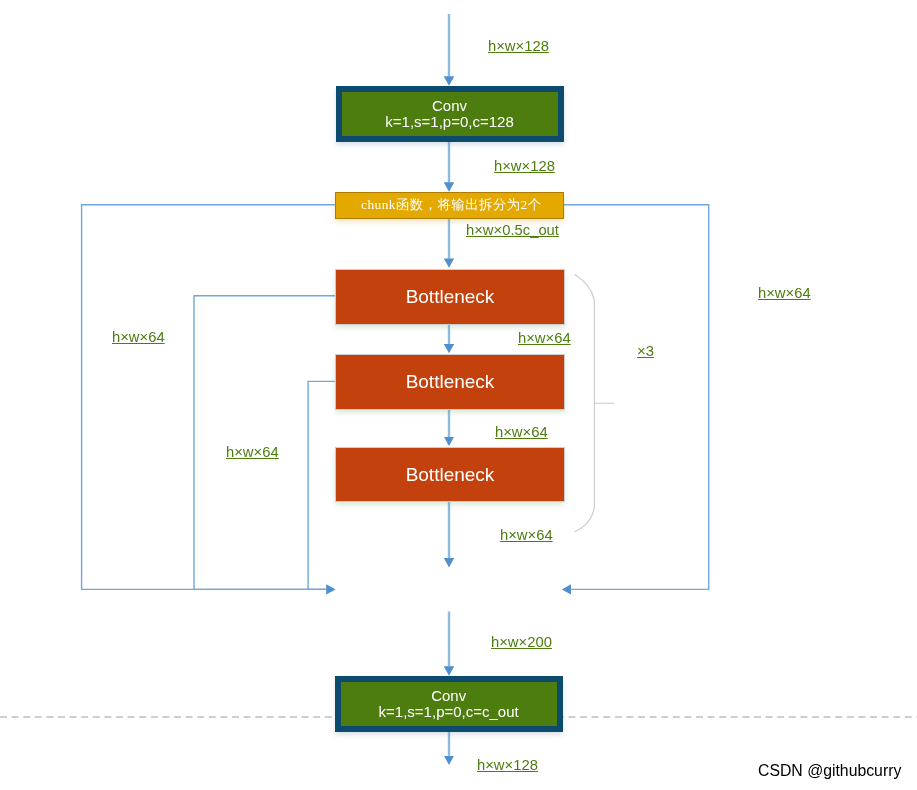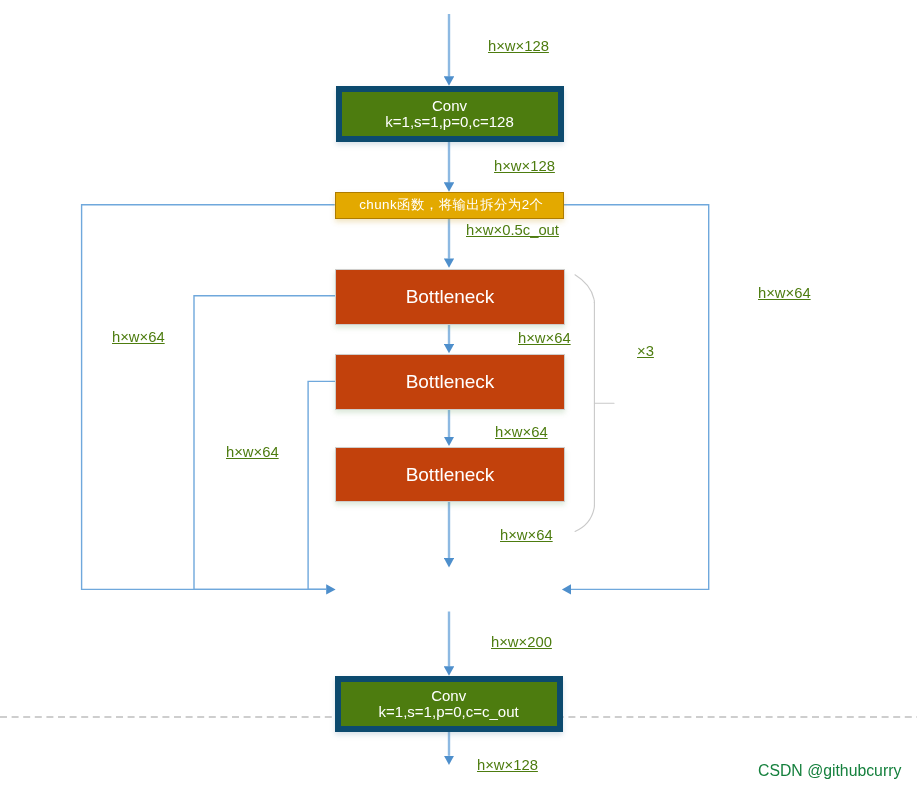--- a/index.html
+++ b/index.html
@@ -20,21 +20,21 @@
   .n-gold{background:#E3A900;border:1.3px solid #AE7C00;
           box-shadow:0 3px 5px rgba(210,170,60,.30);font-size:13.4px;letter-spacing:0.45px;}
   .n-orange{background:#E8792B;
           background-image:linear-gradient(133deg,#EC8437 0%,#E8792B 42%,#DF7327 100%);
           border:1.3px solid #C35A11;
           box-shadow:0 3px 5px rgba(220,140,80,.30);font-size:13px;}
 
   .n-gold .lbl{position:relative;left:2px;transform:translateZ(0);}
   .tag{position:absolute;color:#4d7c0f;font-size:14.8px;white-space:nowrap;
        letter-spacing:0px;transform:translateZ(0);text-decoration:underline;}
-  .wm{position:absolute;color:#15803d;font-size:15.8px;white-space:nowrap;
+  .wm{position:absolute;color:#000000;font-size:15.8px;white-space:nowrap;
       transform:translateZ(0);}
 </style>
 </head>
 <body>
 
 <div id="stage">
 
   <svg id="wires" viewBox="0 0 917 790">
     <defs>
       <marker id="ahd" markerWidth="11" markerHeight="10.4" refX="0.3" refY="5.2" orient="auto" markerUnits="userSpaceOnUse">
@@ -70,21 +70,21 @@
     </g>
   </svg>
 
   <div class="node n-blue" style="left:335.5px;top:86px;width:228px;height:56px;">
     <span class="lbl">
       <span>Conv</span><br>
       <span>k=1,s=1,p=0,c=128</span>
     </span>
   </div>
 
-  <div class="node n-gold" style="left:334.8px;top:192px;width:229px;height:26.5px;">
+  <div class="node n-gold" style="left:334.8px;top:192px;width:229px;height:26.5px;font-family:Liberation Serif, serif;">
     <span class="lbl">chunk函数，将输出拆分为2个</span>
   </div>
 
   <div class="node n-green" style="left:335px;top:269px;width:230px;height:55.5px;">
     <span class="lbl">Bottleneck</span>
   </div>
 
   <div class="node n-green" style="left:335px;top:354px;width:230px;height:55.5px;">
     <span class="lbl">Bottleneck</span>
   </div>

